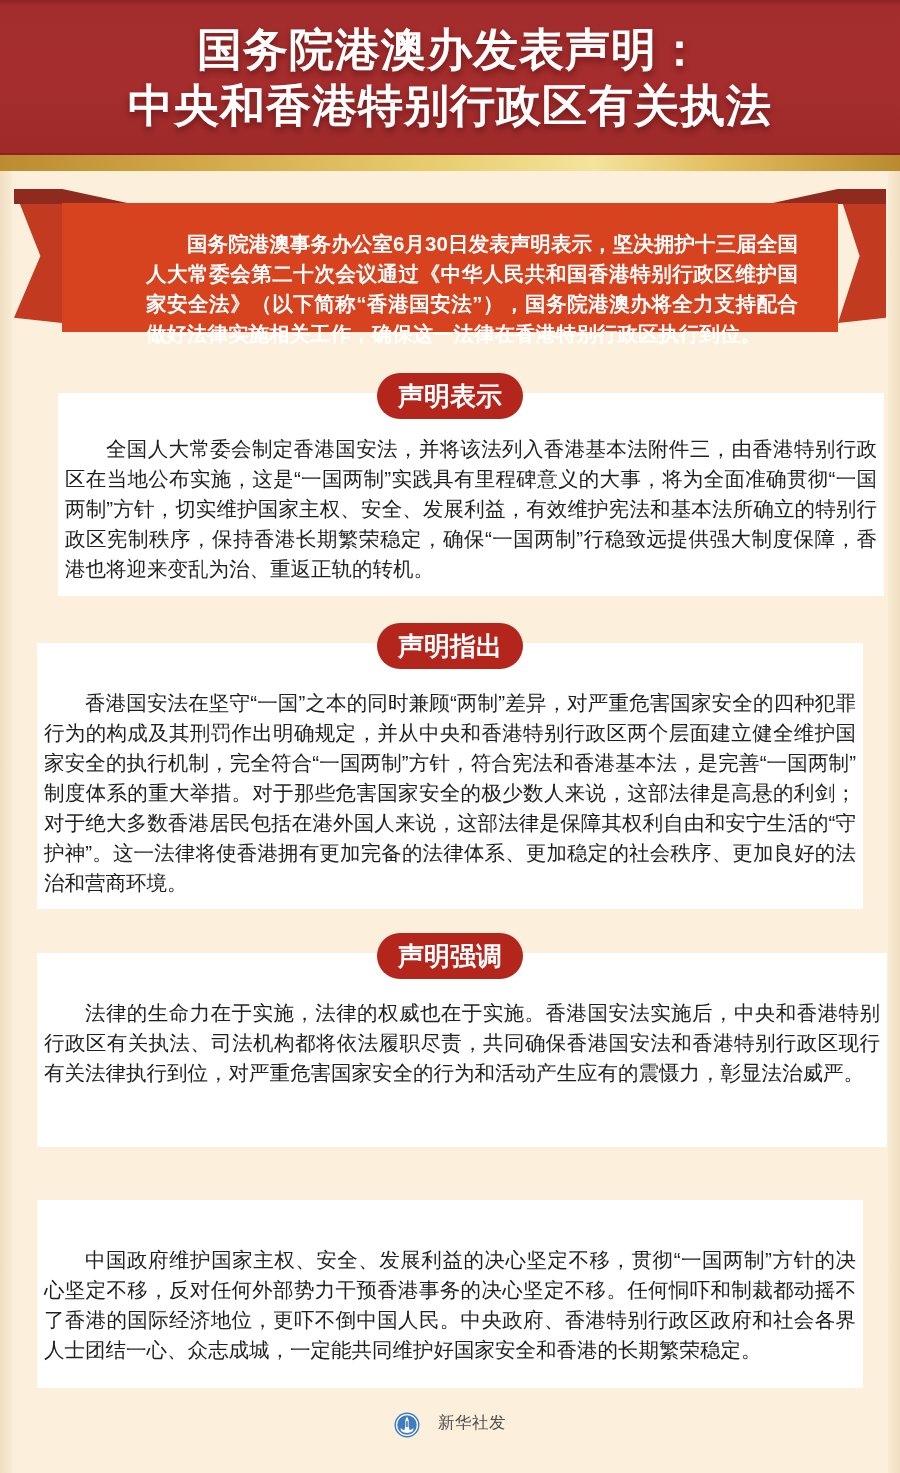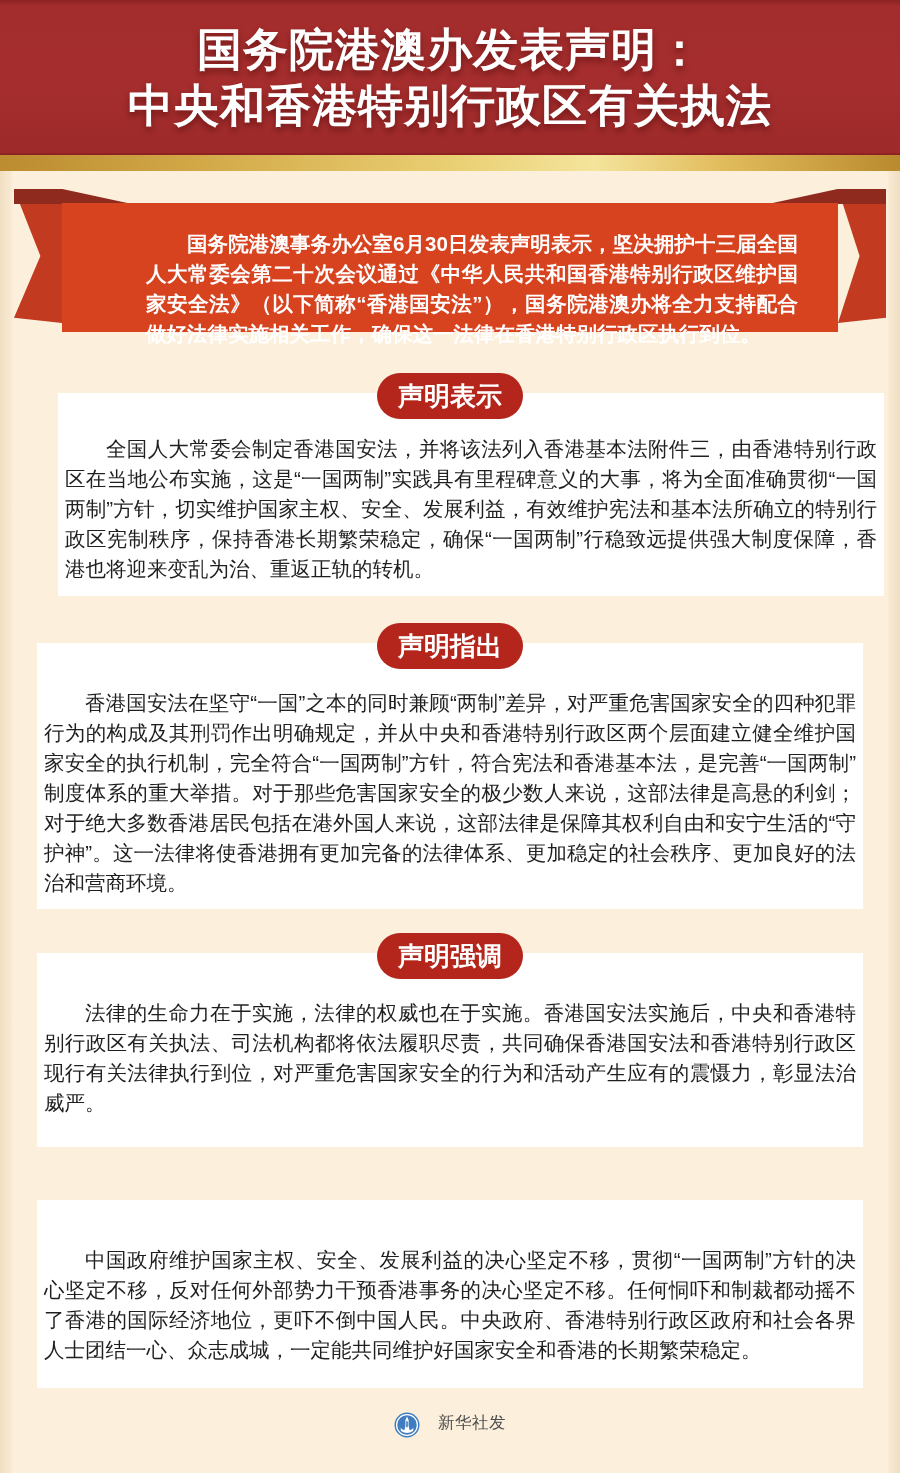--- a/index.html
+++ b/index.html
@@ -40,21 +40,21 @@
   
   .badge{position:absolute;left:377px;width:146px;height:46px;background:#b4261c;
     border-radius:23px;color:#ffffff;font-weight:bold;font-size:26px;line-height:46px;
     text-align:center;z-index:3;}
   .card{position:absolute;left:37px;width:826px;background:#ffffff;z-index:2;}
   .card-text{position:absolute;left:7px;right:7px;color:#1f1f1f;font-size:20.5px;
     line-height:30px;text-align:justify;text-indent:2em;}
 
   #badge-1{top:373px;} #card-1{top:393px;height:203px;margin-left:21px;} #text-1{top:41px;}
   #badge-2{top:623px;} #card-2{top:643px;height:266px;} #text-2{top:45px;}
-  #badge-3{top:933px;} #card-3{top:953px;height:194px;} #text-3{top:45px;}
+  #badge-3{top:933px;} #card-3{top:953px;height:194px;padding-left:24px;} #text-3{top:45px;}
   #badge-4{top:1180px;} #card-4{top:1200px;height:188px;} #text-4{top:45px;}
 
   
   .footer{position:absolute;left:0;top:1412px;width:900px;height:32px;
     display:flex;align-items:flex-start;justify-content:center;gap:18px;}
   .footer-logo{width:26px;height:26px;display:block;}
   .footer-credit{color:#4c4c4c;font-size:16.5px;letter-spacing:0.5px;}
 </style>
 </head>
 <body>

